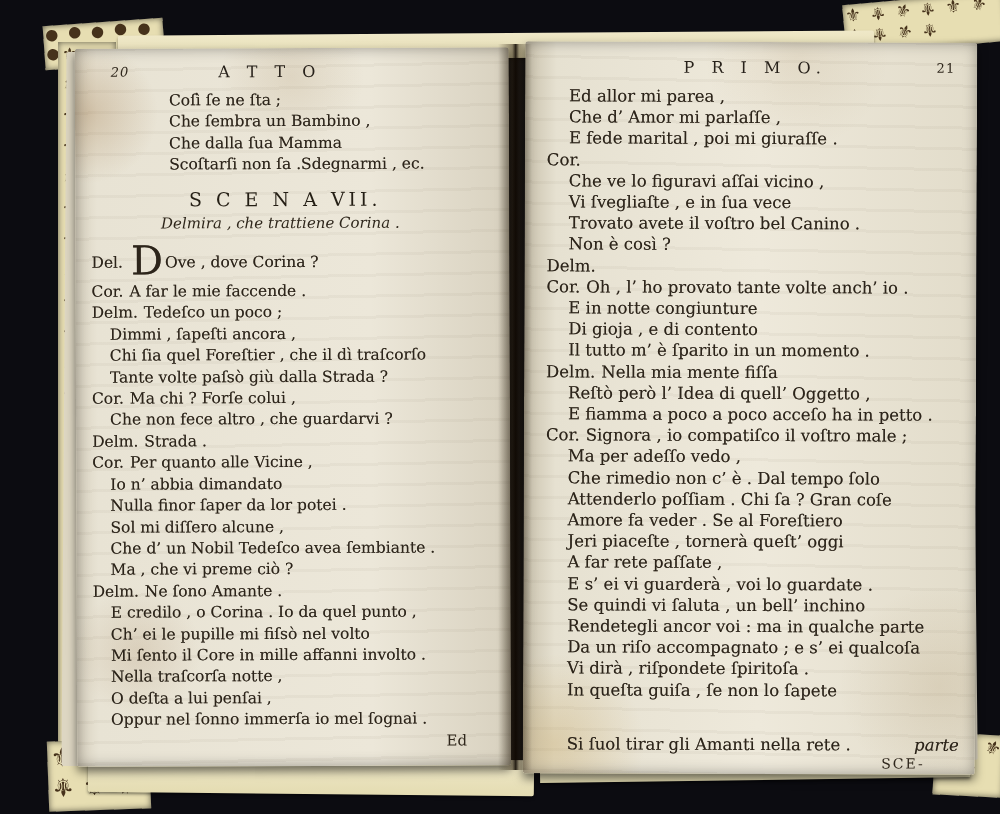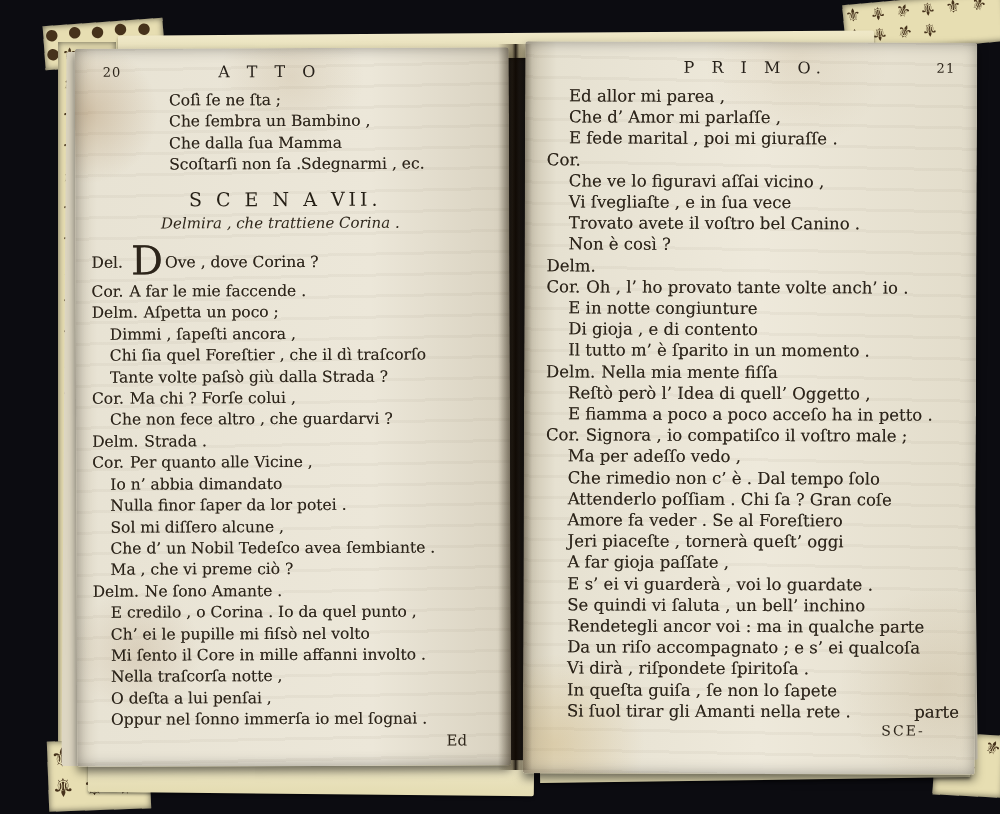--- a/index.html
+++ b/index.html
@@ -56,37 +56,37 @@
   .gutter{position:absolute;left:498px;top:44px;width:34px;height:726px;z-index:5;
     background:linear-gradient(90deg, rgba(40,30,15,0) 0%, rgba(45,33,15,.5) 42%,
                rgba(18,11,4,.9) 52%, rgba(45,33,15,.4) 62%, rgba(40,30,15,0) 100%);}
 
   
   .phead{position:relative;height:26px;margin-bottom:2px;}
   .running{position:absolute;left:0;right:0;text-align:center;font-size:16px;
            letter-spacing:6px;color:#27211a;}
   .page-left .running{padding-right:60px;}
   .pnum{position:absolute;top:2px;font-size:13px;letter-spacing:1px;}
-  .pnum-left{left:12px;}
+  .pnum-left{left:20px;font-style:italic;}
   .pnum-right{right:8px;}
 
   
   .textcol{position:relative;}
   .tline{display:flex;align-items:baseline;line-height:21.4px;font-size:15.5px;
          white-space:pre;color:#2c241a;text-shadow:0 0 .5px rgba(46,38,27,.55);}
   .page-right .tline{font-size:16.5px;line-height:21.2px;}
   .tline.cont{padding-left:18px;}
   .page-right .tline.cont{padding-left:22px;}
   .tline.verse{padding-left:78px;}
   .tline.gap{margin-bottom:8px;}
   .speaker{margin-right:6px;}
   .dropcap{font-size:40px;line-height:18px;vertical-align:-7px;position:relative;top:7px;
            margin:0 2px;}
   .tabnote{}
-  .pushnote{margin-left:auto;padding-right:2px;}
+  .pushnote{margin-left:auto;font-style:italic;padding-right:2px;margin-top:33px;}
   .scene-heading{text-align:center;font-size:19px;letter-spacing:4px;margin:12px 30px 4px 0;
                  color:#241e14;}
   .scene-direction{text-align:center;font-style:italic;font-size:15px;margin:2px 40px 12px 0;}
   .catchword{text-align:right;font-size:15px;}
   .cw-left{padding-right:44px;margin-top:1px;}
   .cw-right{padding-right:36px;letter-spacing:2px;font-size:14px;margin-top:0;}
 </style>
 </head>
 <body>
 
@@ -187,21 +187,21 @@
         <div class="tline cont verse"><span class="txt">Coſì ſe ne ſta ;</span></div>
         <div class="tline cont verse"><span class="txt">Che ſembra un Bambino ,</span></div>
         <div class="tline cont verse"><span class="txt">Che dalla ſua Mamma</span></div>
         <div class="tline cont verse"><span class="txt">Scoſtarſi non ſa .</span><span class="tabnote">Sdegnarmi , ec.</span></div>
       </div>
     <div class="scene-heading">S C E N A  VII.</div>
     <div class="scene-direction">Delmira , che trattiene Corina .</div>
     <div class="textcol">
         <div class="tline gap"><span class="speaker">Del.</span><span class="dropcap">D</span><span class="txt">Ove , dove Corina ?</span></div>
         <div class="tline"><span class="speaker">Cor.</span><span class="txt">A far le mie faccende .</span></div>
-        <div class="tline"><span class="speaker">Delm.</span><span class="txt">Aſpetta un poco ;</span></div>
+        <div class="tline"><span class="speaker">Delm.</span><span class="txt">Tedeſco un poco ;</span></div>
         <div class="tline cont"><span class="txt">Dimmi , ſapeſti ancora ,</span></div>
         <div class="tline cont"><span class="txt">Chi ſia quel Foreſtier , che il dì traſcorſo</span></div>
         <div class="tline cont"><span class="txt">Tante volte paſsò giù dalla Strada ?</span></div>
         <div class="tline"><span class="speaker">Cor.</span><span class="txt">Ma chi ? Forſe colui ,</span></div>
         <div class="tline cont"><span class="txt">Che non fece altro , che guardarvi ?</span></div>
         <div class="tline"><span class="speaker">Delm.</span><span class="txt">Strada .</span></div>
         <div class="tline"><span class="speaker">Cor.</span><span class="txt">Per quanto alle Vicine ,</span></div>
         <div class="tline cont"><span class="txt">Io n’ abbia dimandato</span></div>
         <div class="tline cont"><span class="txt">Nulla finor ſaper da lor potei .</span></div>
         <div class="tline cont"><span class="txt">Sol mi diſſero alcune ,</span></div>
@@ -239,21 +239,21 @@
         <div class="tline cont"><span class="txt">Il tutto m’ è ſparito in un momento .</span></div>
         <div class="tline"><span class="speaker">Delm.</span><span class="txt">Nella mia mente fiſſa</span></div>
         <div class="tline cont"><span class="txt">Reſtò però l’ Idea di quell’ Oggetto ,</span></div>
         <div class="tline cont"><span class="txt">E fiamma a poco a poco acceſo ha in petto .</span></div>
         <div class="tline"><span class="speaker">Cor.</span><span class="txt">Signora , io compatiſco il voſtro male ;</span></div>
         <div class="tline cont"><span class="txt">Ma per adeſſo vedo ,</span></div>
         <div class="tline cont"><span class="txt">Che rimedio non c’ è . Dal tempo ſolo</span></div>
         <div class="tline cont"><span class="txt">Attenderlo poſſiam . Chi ſa ? Gran coſe</span></div>
         <div class="tline cont"><span class="txt">Amore fa veder . Se al Foreſtiero</span></div>
         <div class="tline cont"><span class="txt">Jeri piaceſte , tornerà queſt’ oggi</span></div>
-        <div class="tline cont"><span class="txt">A far gioja paſſate ,</span></div>
+        <div class="tline cont"><span class="txt">A far rete paſſate ,</span></div>
         <div class="tline cont"><span class="txt">E s’ ei vi guarderà , voi lo guardate .</span></div>
         <div class="tline cont"><span class="txt">Se quindi vi ſaluta , un bell’ inchino</span></div>
         <div class="tline cont"><span class="txt">Rendetegli ancor voi : ma in qualche parte</span></div>
         <div class="tline cont"><span class="txt">Da un riſo accompagnato ; e s’ ei qualcoſa</span></div>
         <div class="tline cont"><span class="txt">Vi dirà , riſpondete ſpiritoſa .</span></div>
         <div class="tline cont"><span class="txt">In queſta guiſa , ſe non lo ſapete</span></div>
         <div class="tline cont"><span class="txt">Si ſuol tirar gli Amanti nella rete .</span><span class="pushnote">parte</span></div>
       </div>
     <div class="catchword cw-right">SCE-</div>
   </div>

